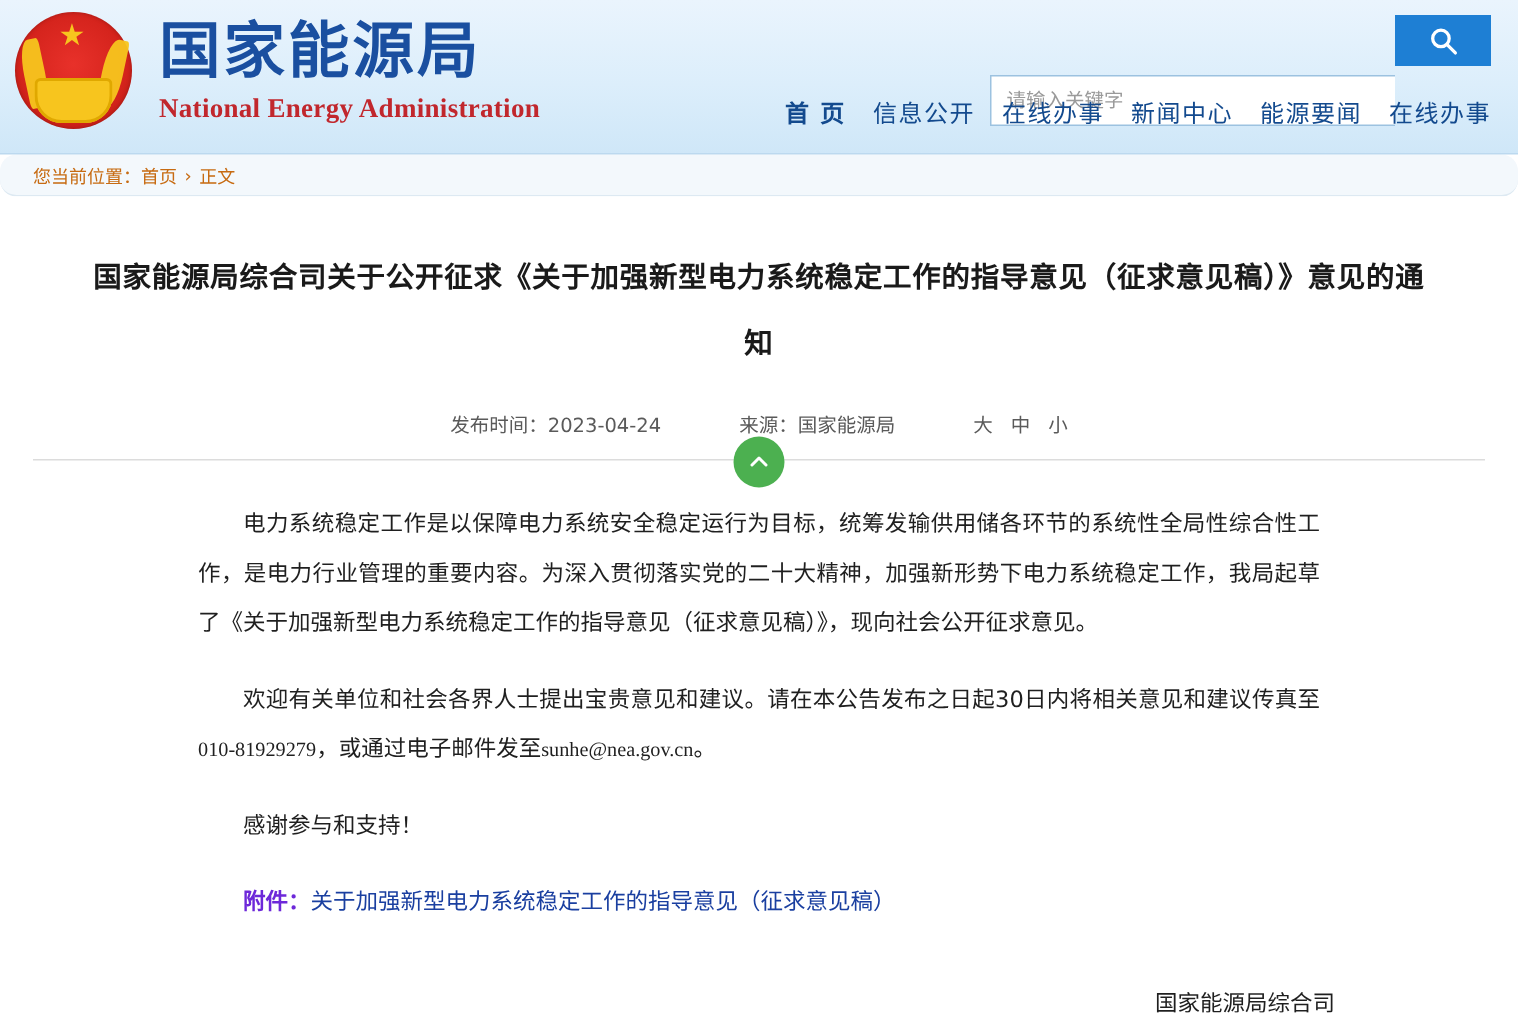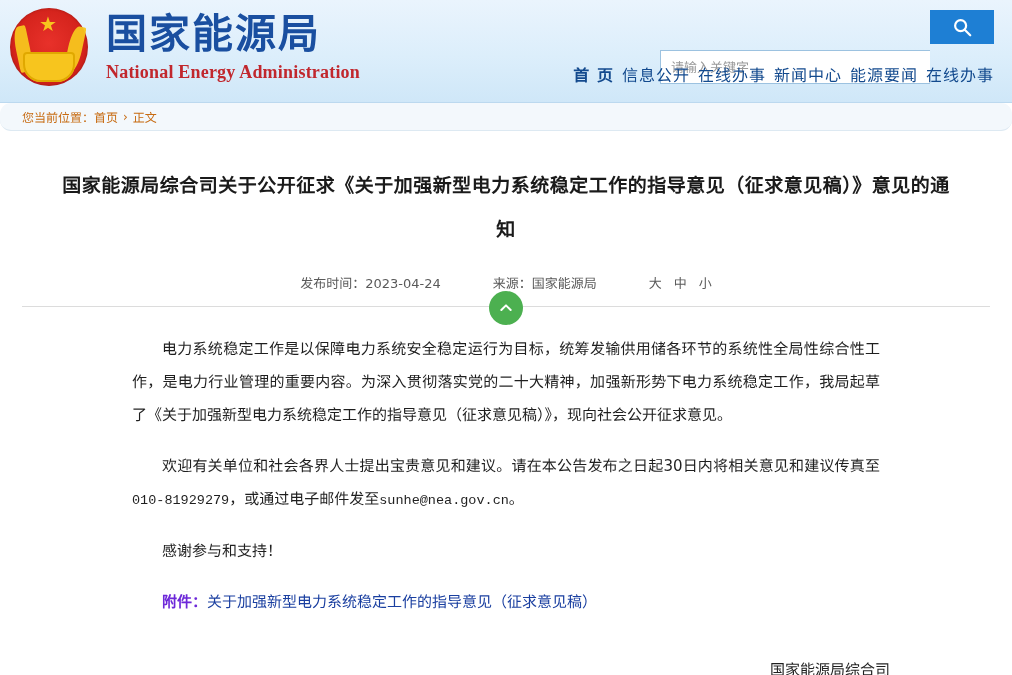--- a/index.html
+++ b/index.html
@@ -130,21 +130,21 @@
     justify-content: center;
   }
   .search-btn svg { display: block; }
 
   .nav {
     position: absolute;
     right: 18px;
     top: 62px;
     display: flex;
     align-items: center;
-    gap: 8px;
+    gap: 18px;
   }
   .nav a {
     font-family: "DejaVu Sans", "Liberation Sans", sans-serif;
     font-size: 16px;
     color: #134a8e;
     text-decoration: none;
     letter-spacing: 1px;
     white-space: nowrap;
   }
   .nav a.home { font-weight: bold; }
@@ -221,21 +221,21 @@
 
   .body {
     margin: 26px 110px 0 110px;
     font-family: "DejaVu Sans", "Liberation Sans", sans-serif;
     font-size: 15px;
     line-height: 33px;
     color: #1f1f1f;
   }
   .body p { margin: 0 0 18px 0; text-align: justify; }
   .body p.indent { text-indent: 2em; }
-  .mono { font-family: Liberation Mono, monospace; font-size: 13.5px; }
+  .mono { font-family: Liberation Serif, serif; font-size: 13.5px; }
   .attach-label {
     color: #6d28d9;
     font-weight: bold;
   }
   .attach-link {
     color: #1a3fa0;
     text-decoration: none;
   }
   .sign {
     margin: 30px 100px 0 0;

